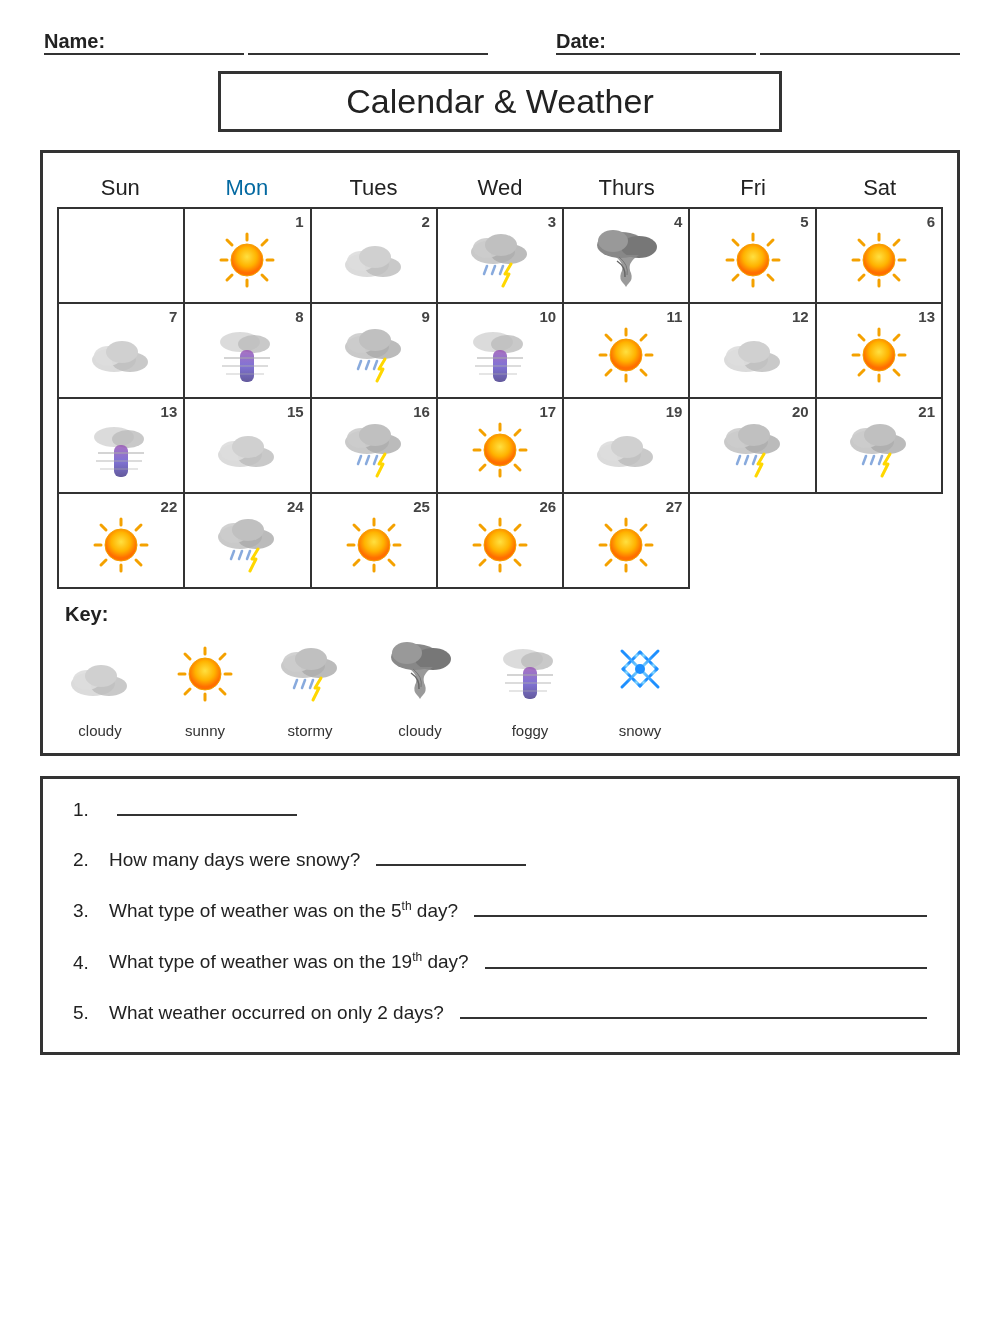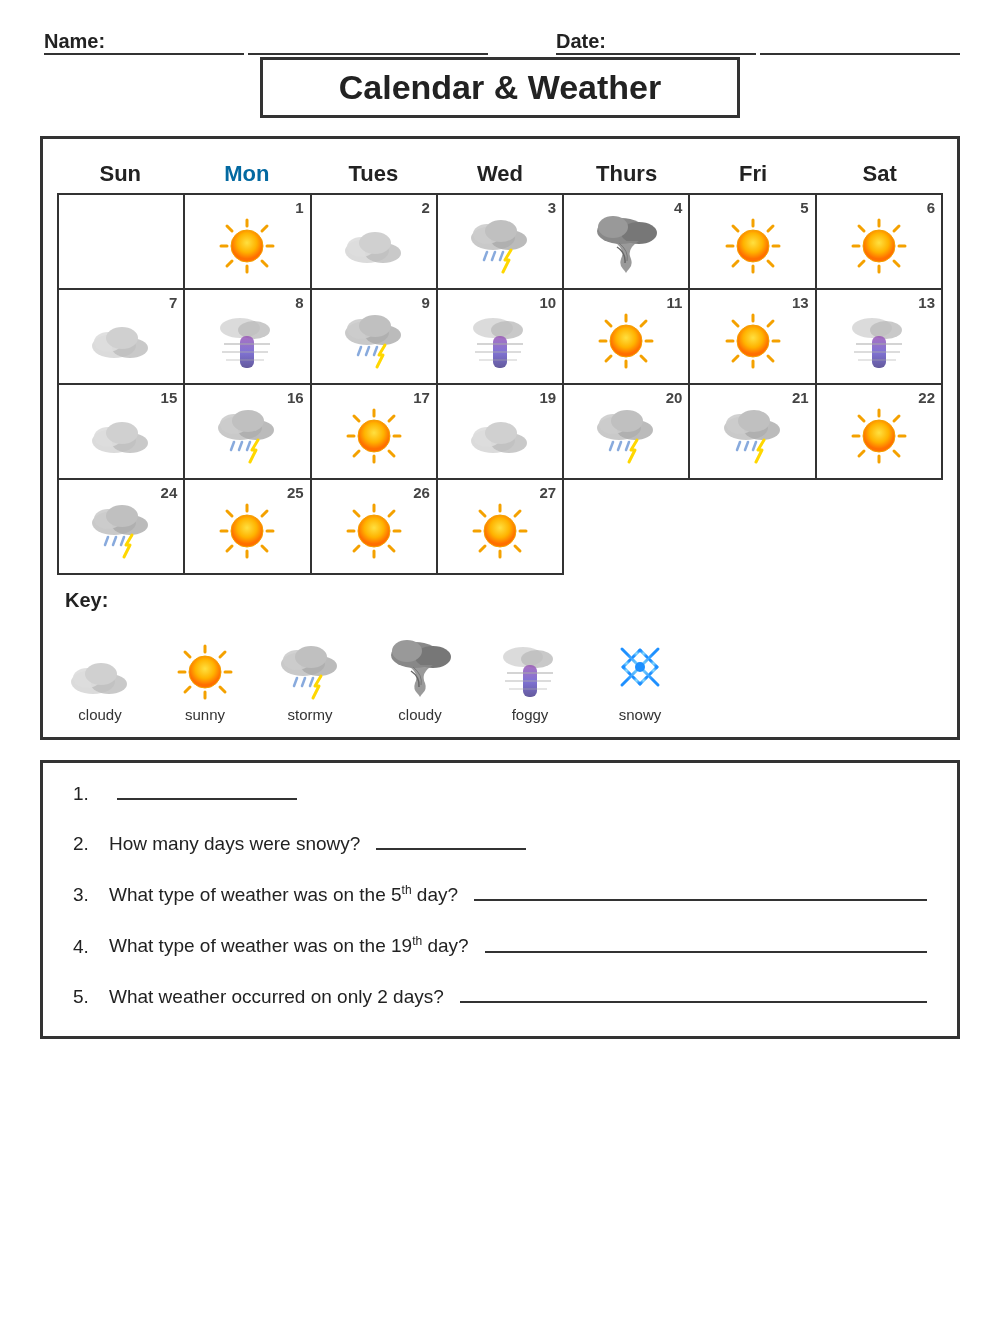--- a/index.html
+++ b/index.html
@@ -10,62 +10,62 @@
       min-height: 1338px;
       padding: 30px 40px;
       color: #222;
     }
 
     
     .header-row {
       display: flex;
       justify-content: space-between;
       align-items: flex-start;
-      margin-bottom: 2px;
+      margin-bottom: 16px;
     }
     .header-field {
       font-size: 20px;
       font-weight: bold;
     }
     .header-field span {
       display: inline-block;
       border-bottom: 2px solid #333;
       min-width: 200px;
       margin-left: 4px;
     }
 
     
     .title-box {
       border: 3px solid #333;
       text-align: center;
       font-size: 34px;
-      font-weight: bold;
+      font-weight: normal;
       padding: 8px 20px;
       margin: 0 auto 18px;
-      width: 480px;
+      width: 564px;
       font-family: Arial, sans-serif;
     }
 
     
     .calendar-outer {
       border: 3px solid #333;
       padding: 18px 14px 14px;
       margin-bottom: 20px;
     }
 
     
     .day-headers {
       display: grid;
       grid-template-columns: repeat(7, 1fr);
       margin-bottom: 2px;
     }
     .day-header {
       text-align: center;
       font-size: 22px;
-      font-weight: bold;
+      font-weight: normal;
       padding: 4px 0;
     }
     .day-header.mon { color: #0369a1; }
 
     
     .cal-grid {
       display: grid;
       grid-template-columns: repeat(7, 1fr);
       border-top: 2px solid #333;
       border-left: 2px solid #333;
@@ -103,32 +103,32 @@
     }
 
     
     .key-section {
       margin-top: 14px;
       padding-left: 8px;
     }
     .key-label {
       font-size: 20px;
       font-weight: bold;
-      margin-bottom: 20px;
+      margin-bottom: 8px;
     }
     .key-items {
       display: flex;
       gap: 40px;
       align-items: flex-end;
     }
     .key-item {
       display: flex;
       flex-direction: column;
       align-items: center;
-      gap: 0;
+      gap: 14px;
     }
     .key-item-label {
       font-size: 15px;
       color: #333;
     }
 
     
     .questions-box {
       border: 3px solid #333;
       padding: 20px 30px;
@@ -392,20 +392,31 @@
       <line x1="50" y1="10" x2="45" y2="15"></line>
       <line x1="10" y1="50" x2="15" y2="45"></line>
       <line x1="50" y1="50" x2="45" y2="45"></line>
     </g>
     <radialGradient id="sunGrad" cx="50%" cy="40%" r="50%">
       <stop offset="0%" stop-color="#FFE040"></stop>
       <stop offset="60%" stop-color="#FFB300"></stop>
       <stop offset="100%" stop-color="#FF6F00"></stop>
     </radialGradient>
     <circle cx="30" cy="30" r="16" fill="url(#sunGrad)" stroke="#F4A100" stroke-width="1"></circle>
+  </svg>
+        </div>
+      </div>
+      <div class="cal-cell">
+        <span class="day-num">12</span>
+        <div class="weather-icon">
+          <svg width="70" height="50" viewBox="0 0 70 50" class="weather">
+    <ellipse cx="28" cy="30" rx="22" ry="12" fill="#ccc" opacity="0.7"></ellipse>
+    <ellipse cx="44" cy="32" rx="18" ry="10" fill="#bbb" opacity="0.8"></ellipse>
+    <ellipse cx="22" cy="26" rx="14" ry="10" fill="#ddd" opacity="0.9"></ellipse>
+    <ellipse cx="36" cy="22" rx="16" ry="11" fill="#d0d0d0"></ellipse>
   </svg>
         </div>
       </div>
       <div class="cal-cell">
         <span class="day-num">13</span>
         <div class="weather-icon">
           <svg width="60" height="60" viewBox="0 0 60 60" class="weather">
 
     <g stroke="#F4A100" stroke-width="3" stroke-linecap="round">
       <line x1="30" y1="4" x2="30" y2="10"></line>

